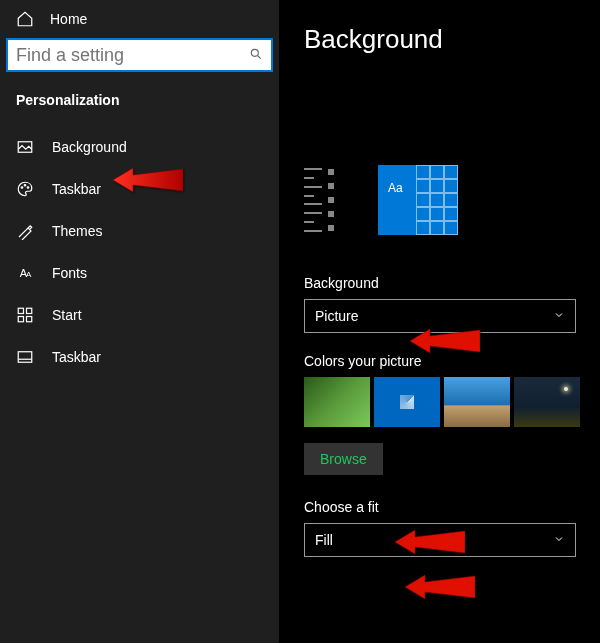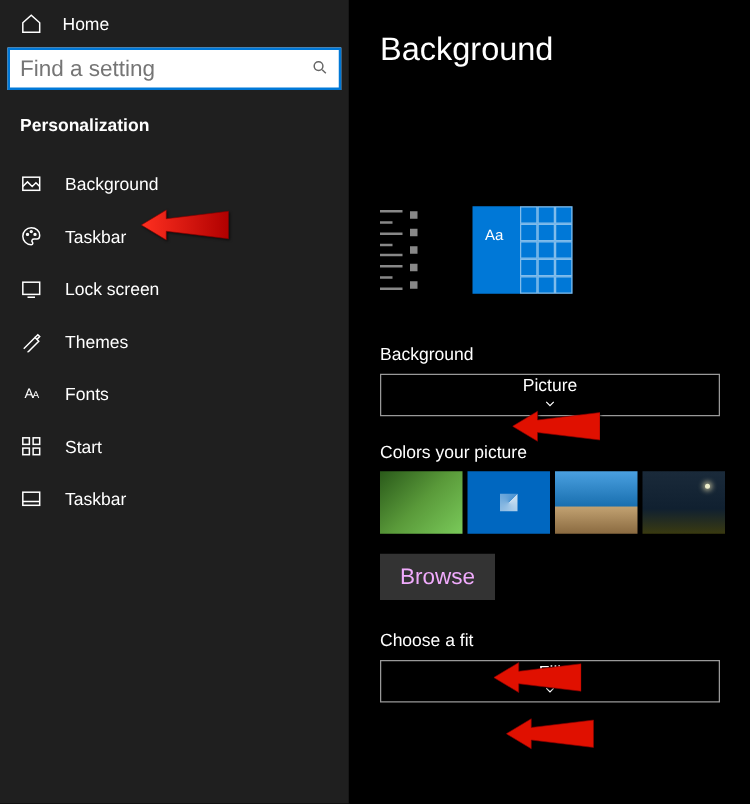--- a/index.html
+++ b/index.html
@@ -68,34 +68,33 @@
     position: absolute; right: 0; top:0; bottom:0; width: 42px;
     display: grid; grid-template-columns: repeat(3,1fr); grid-template-rows: repeat(5,1fr);
   }
   .preview-b .grid div { border: 1px solid rgba(255,255,255,0.5); }
   .label { font-size: 14px; margin-bottom: 8px; }
   .select {
     border: 1px solid #999; background: #000; color:#fff;
     height: 34px; display:flex; align-items:center; justify-content:space-between;
     padding: 0 10px; width: 272px; cursor:pointer; font-size:14px;
     margin-bottom: 20px;
-    flex-direction: column;
   }
   .chevron { font-size: 11px; color:#fff; }
   .thumbs { display:flex; gap:4px; margin-bottom: 16px; }
   .thumb { width: 66px; height: 50px; }
   .t1 { background: linear-gradient(135deg,#2a5a1a 0%,#5a9a3a 50%,#7aca5a 100%); }
   .t2 { background: #0067c0; position:relative; }
   .t2::after { content:""; position:absolute; left:50%; top:50%; width:14px; height:14px; transform:translate(-50%,-50%); background: conic-gradient(from 45deg, rgba(255,255,255,0.8), rgba(255,255,255,0.3)); }
   .t3 { background: linear-gradient(to bottom,#4aa0e0 0%, #1a70b0 55%, #c0a070 58%, #8a6a40 100%); }
   .t4 { background: linear-gradient(to bottom,#1a2a3a 0%,#102030 60%, #3a3a10 100%); position:relative; }
   .t4::after { content:""; position:absolute; right:12px; top:10px; width:4px; height:4px; background:#eec; border-radius:2px; box-shadow: 0 0 4px 2px rgba(240,230,180,0.6); }
   .browse-btn {
-    background:#333; color:#f0abfc; border:none; padding:8px 16px;
-    font-size:18px; cursor:pointer; margin-bottom: 24px;
+    background:#333; color:#22c55e; border:none; padding:8px 16px;
+    font-size:14px; cursor:pointer; margin-bottom: 24px;
   }
   
   .arrow {
     position: absolute; pointer-events: none; z-index: 50;
   }
   .arrow svg { display:block; filter: drop-shadow(1px 1px 1px rgba(0,0,0,0.6)); }
 </style>
 </head>
 <body>
 
@@ -140,29 +139,20 @@
             <circle cx="8" cy="10" r="1"></circle>
             <circle cx="12" cy="7" r="1"></circle>
             <circle cx="16" cy="10" r="1"></circle>
           </svg>
       </span>
       <span>Taskbar</span>
     </div>
     <div class="nav-item">
       <span class="nav-icon">
         <svg width="18" height="18" viewBox="0 0 24 24" fill="none" stroke="#fff" stroke-width="1.6">
-            <rect x="3" y="5" width="18" height="13"></rect>
-            <path d="M8 21 L16 21"></path>
-          </svg>
-      </span>
-      <span>Lock screen</span>
-    </div>
-    <div class="nav-item">
-      <span class="nav-icon">
-        <svg width="18" height="18" viewBox="0 0 24 24" fill="none" stroke="#fff" stroke-width="1.6">
             <path d="M4 20 L16 8 L20 12 L8 24"></path>
             <path d="M16 8 L19 5 L21 7 L18 10"></path>
           </svg>
       </span>
       <span>Themes</span>
     </div>
     <div class="nav-item">
       <span class="nav-icon">
         <span style="font-size:11px;letter-spacing:-1px;">A<span style="font-size:8px">A</span></span>
       </span>

